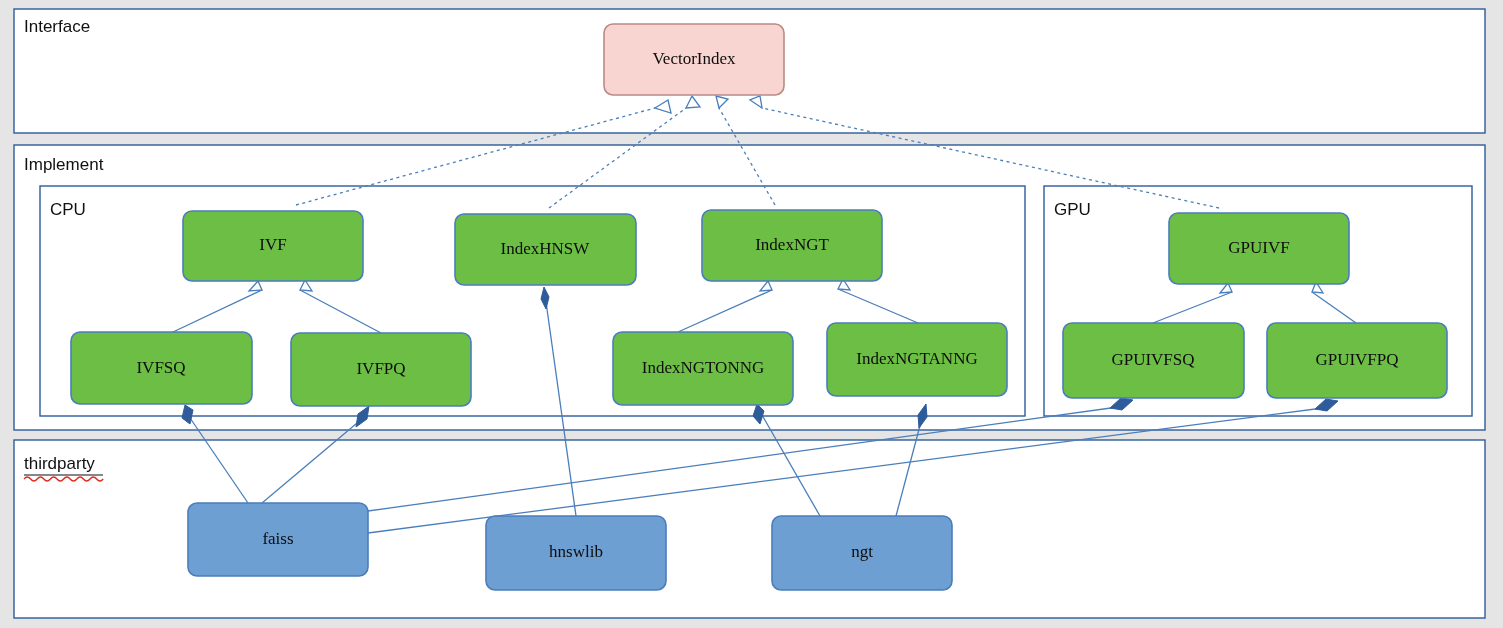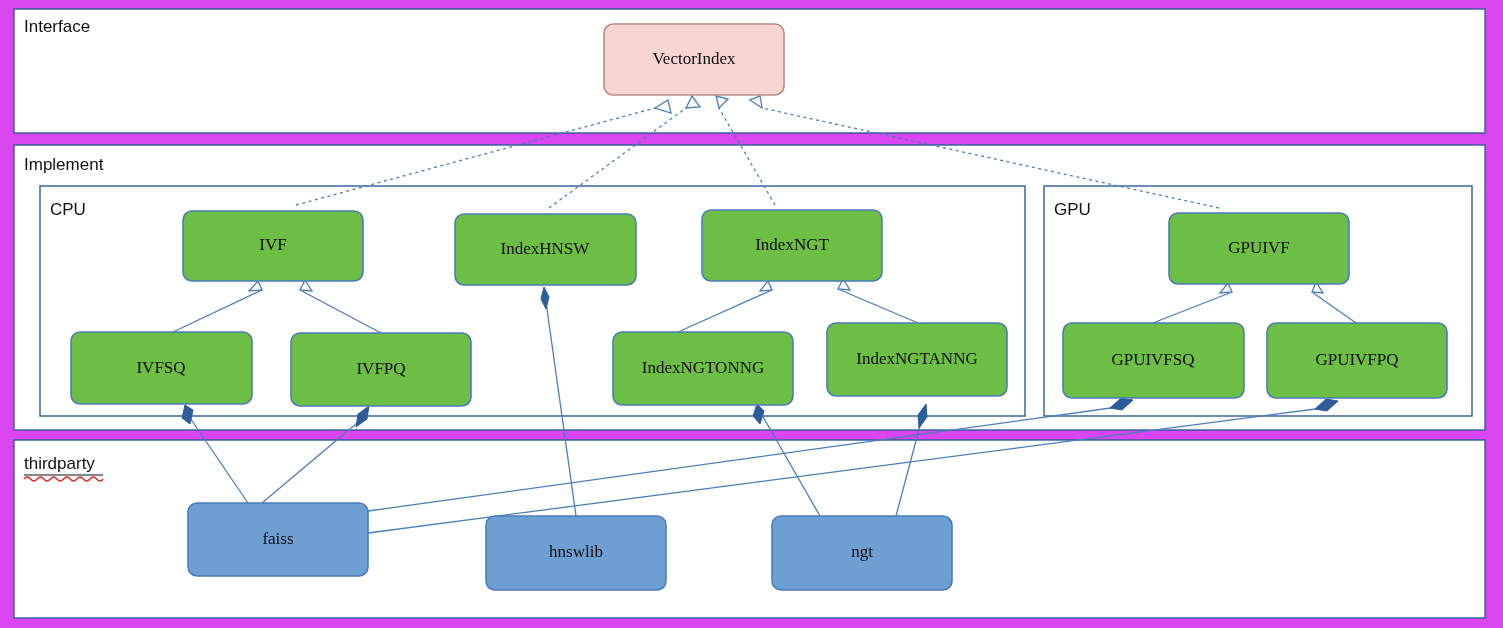--- a/index.html
+++ b/index.html
@@ -8,21 +8,21 @@
     padding: 0;
     background: #ffffff;
   }
   body {
     font-family: "Liberation Sans", sans-serif;
   }
   #canvas {
     position: relative;
     width: 1503px;
     height: 628px;
-    background: #d946ef;
+    background: #e5e5e5;
     overflow: hidden;
   }
   svg.diagram {
     position: absolute;
     left: 0;
     top: 0;
     width: 1503px;
     height: 628px;
   }
   .group-frame {

